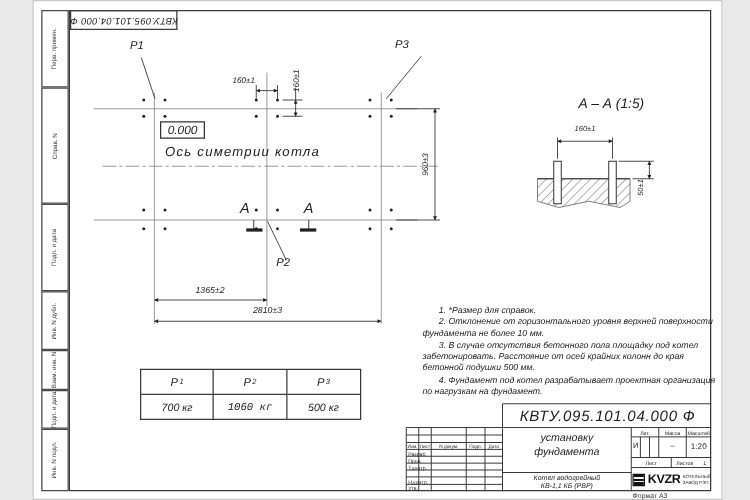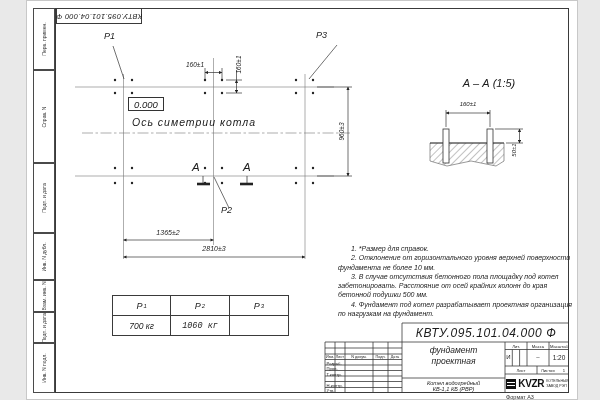--- a/index.html
+++ b/index.html
@@ -225,34 +225,35 @@
     <div>
         <span>P</span>
         <sub>2</sub>
       </div>
     <div>
         <span>P</span>
         <sub>3</sub>
       </div>
     <div style="font-size:8.5px;">700 кг</div>
     <div style="font-size:8.5px;font-family:Liberation Mono, monospace;">1060 кг</div>
+    <div style="font-size:8.5px;">500 кг</div>
   </div>
 
   <div class="abs notes" style="left:338px;top:244px;width:236px;">
     <div>1. *Размер для справок.</div>
     <div>2. Отклонение от горизонтального уровня верхней поверхности фундамента не более 10 мм.</div>
     <div>3. В случае отсутствия бетонного пола площадку под котел забетонировать. Расстояние от осей крайних колонн до края бетонной подушки 500 мм.</div>
     <div>4. Фундамент под котел разрабатывает проектная организация по нагрузкам на фундамент.</div>
   </div>
 
   <div class="tbt it ctr" style="left:403px;top:324px;width:166px;height:18px;line-height:18px;font-size:12px;letter-spacing:.6px;">КВТУ.095.101.04.000 Ф</div>
 
   <div class="tbt it ctr" style="left:402px;top:345px;width:103px;font-size:8.5px;line-height:10.5px;">
-    <div>фундамент</div>
-    <div>проектная</div>
+    <div>установку</div>
+    <div>фундамента</div>
   </div>
   <div class="tbt it ctr" style="left:402px;top:380px;width:103px;font-size:5.6px;line-height:6.4px;">
     <div>Котел водогрейный</div>
     <div>КВ-1,1 КБ  (РВР)</div>
   </div>
 
   <div class="tbt tiny ctr" style="left:505px;top:343.5px;width:22px;">Лит.</div>
   <div class="tbt tiny ctr" style="left:527px;top:343.5px;width:22px;">Масса</div>
   <div class="tbt tiny ctr" style="left:549px;top:343.5px;width:20px;">Масштаб</div>
   <div class="tbt ctr" style="left:505px;top:354px;width:7px;font-size:6px;">И</div>

